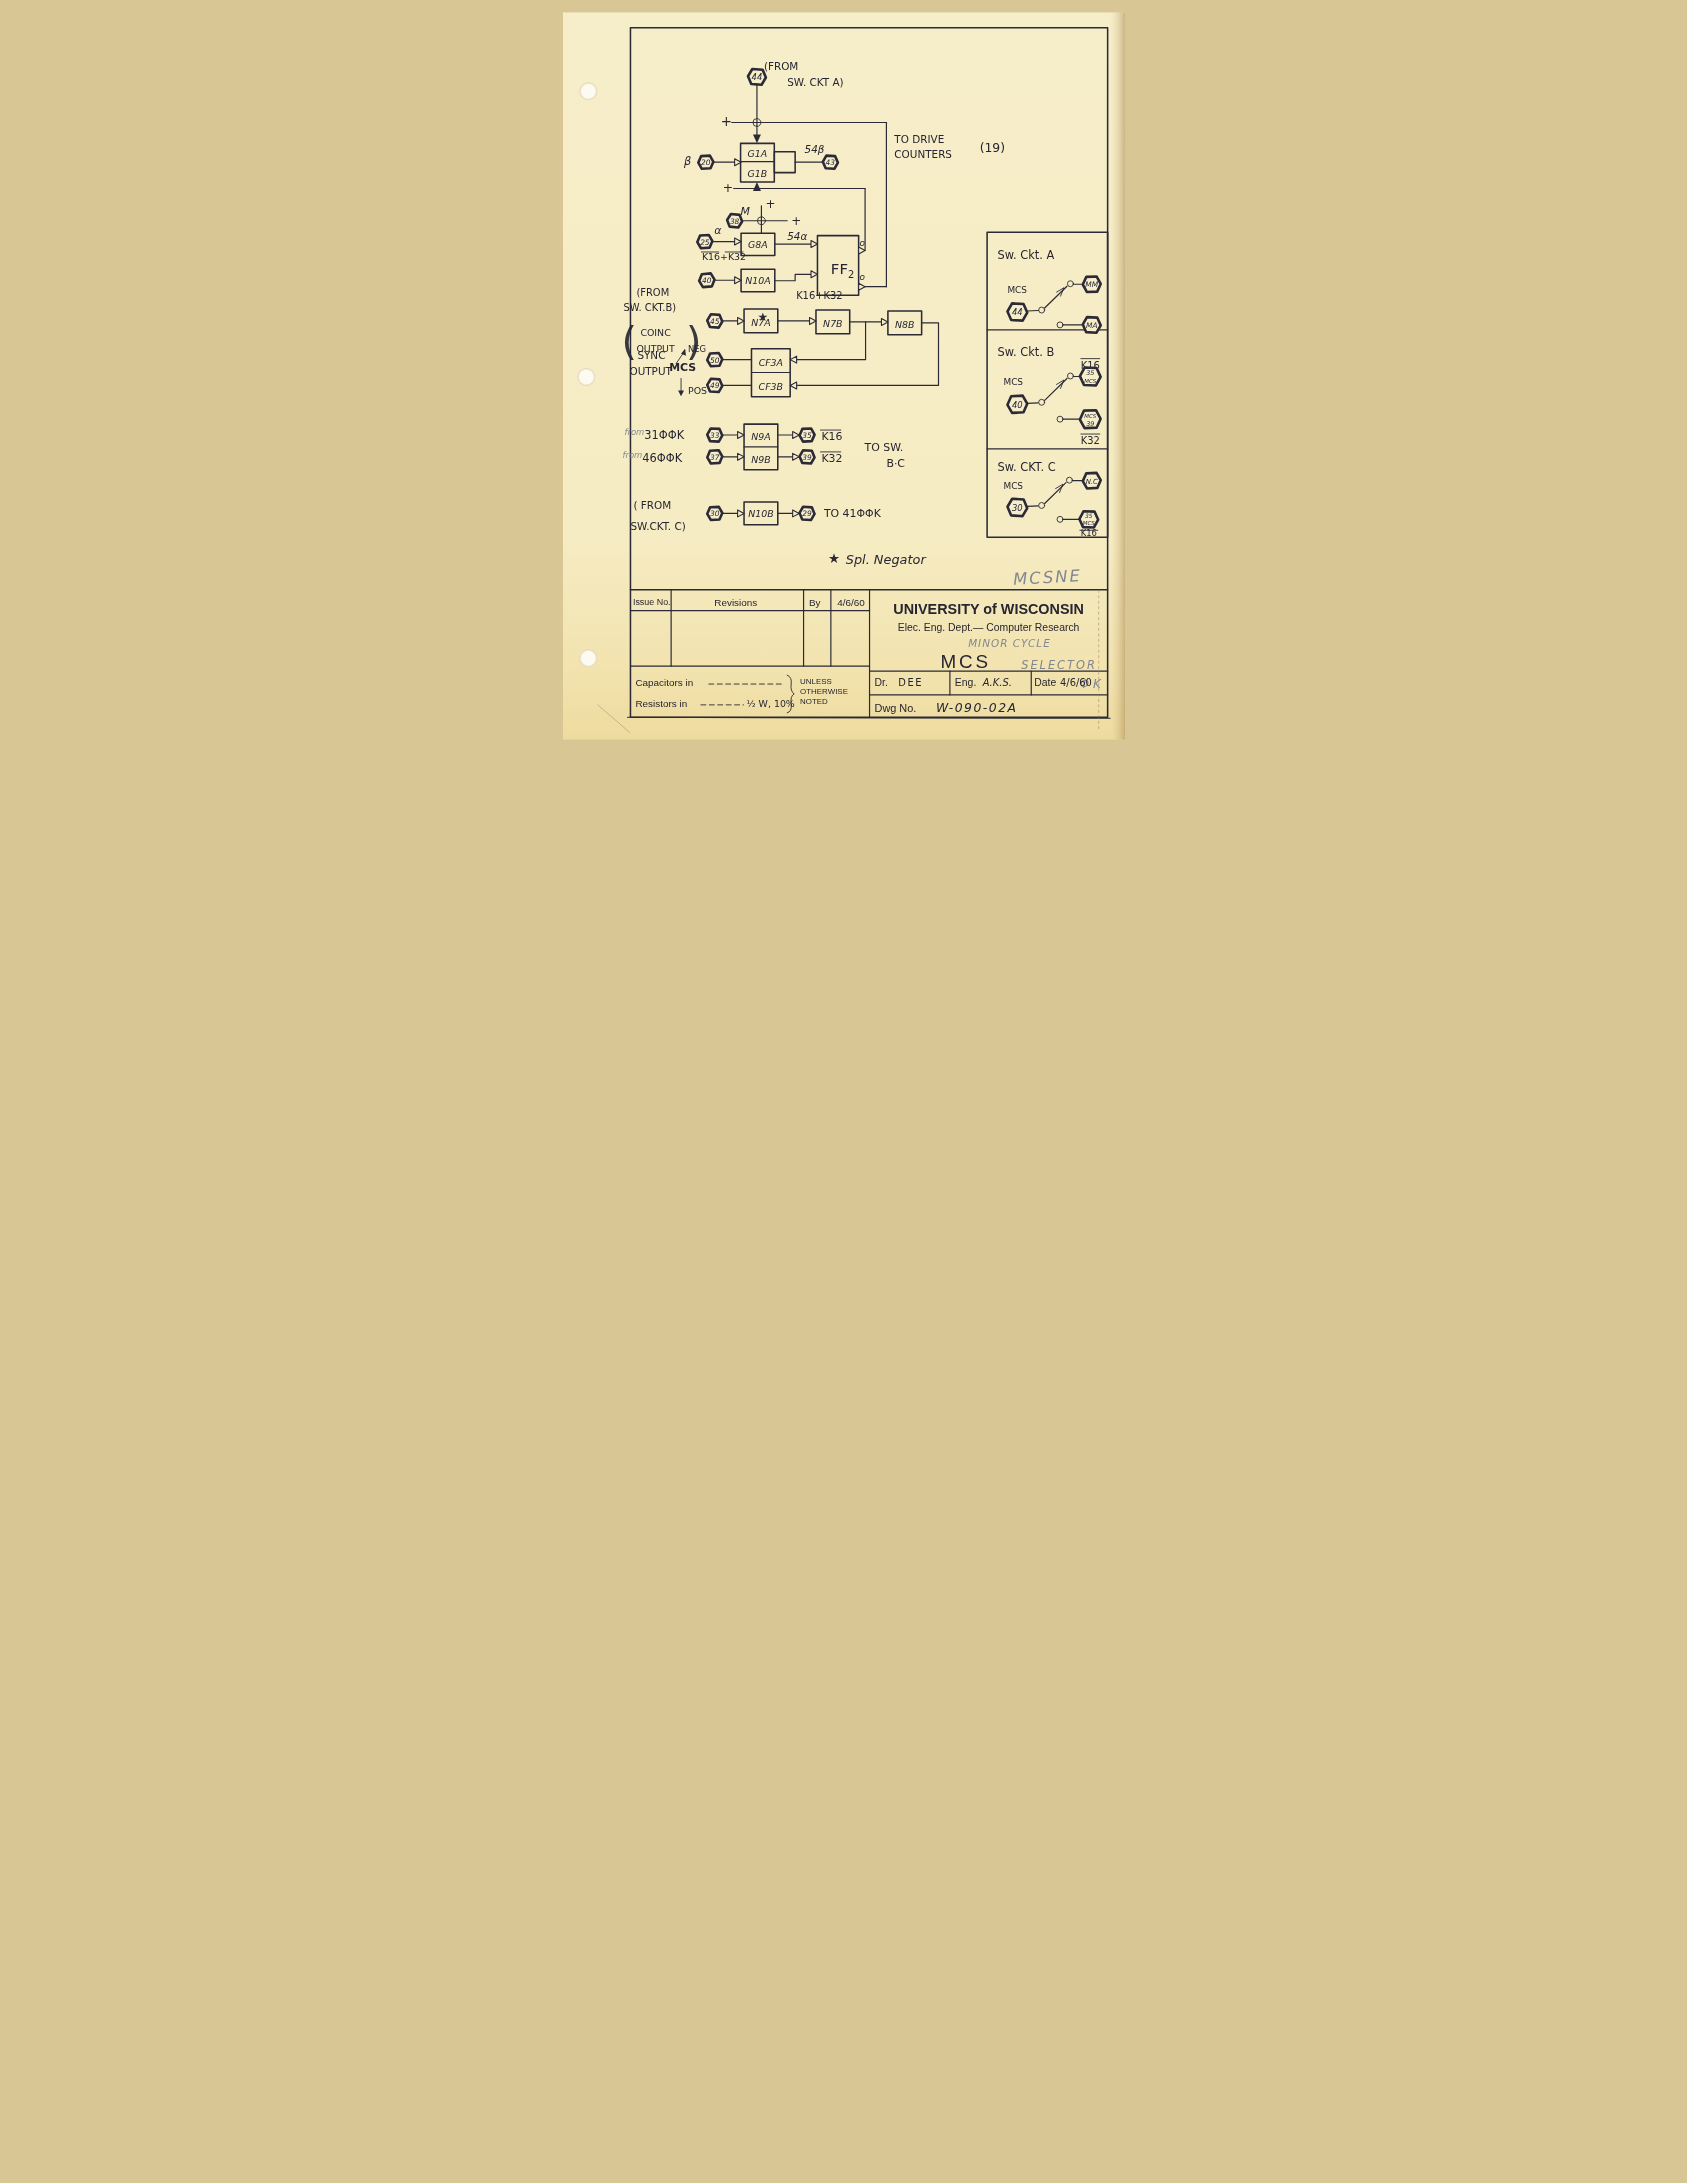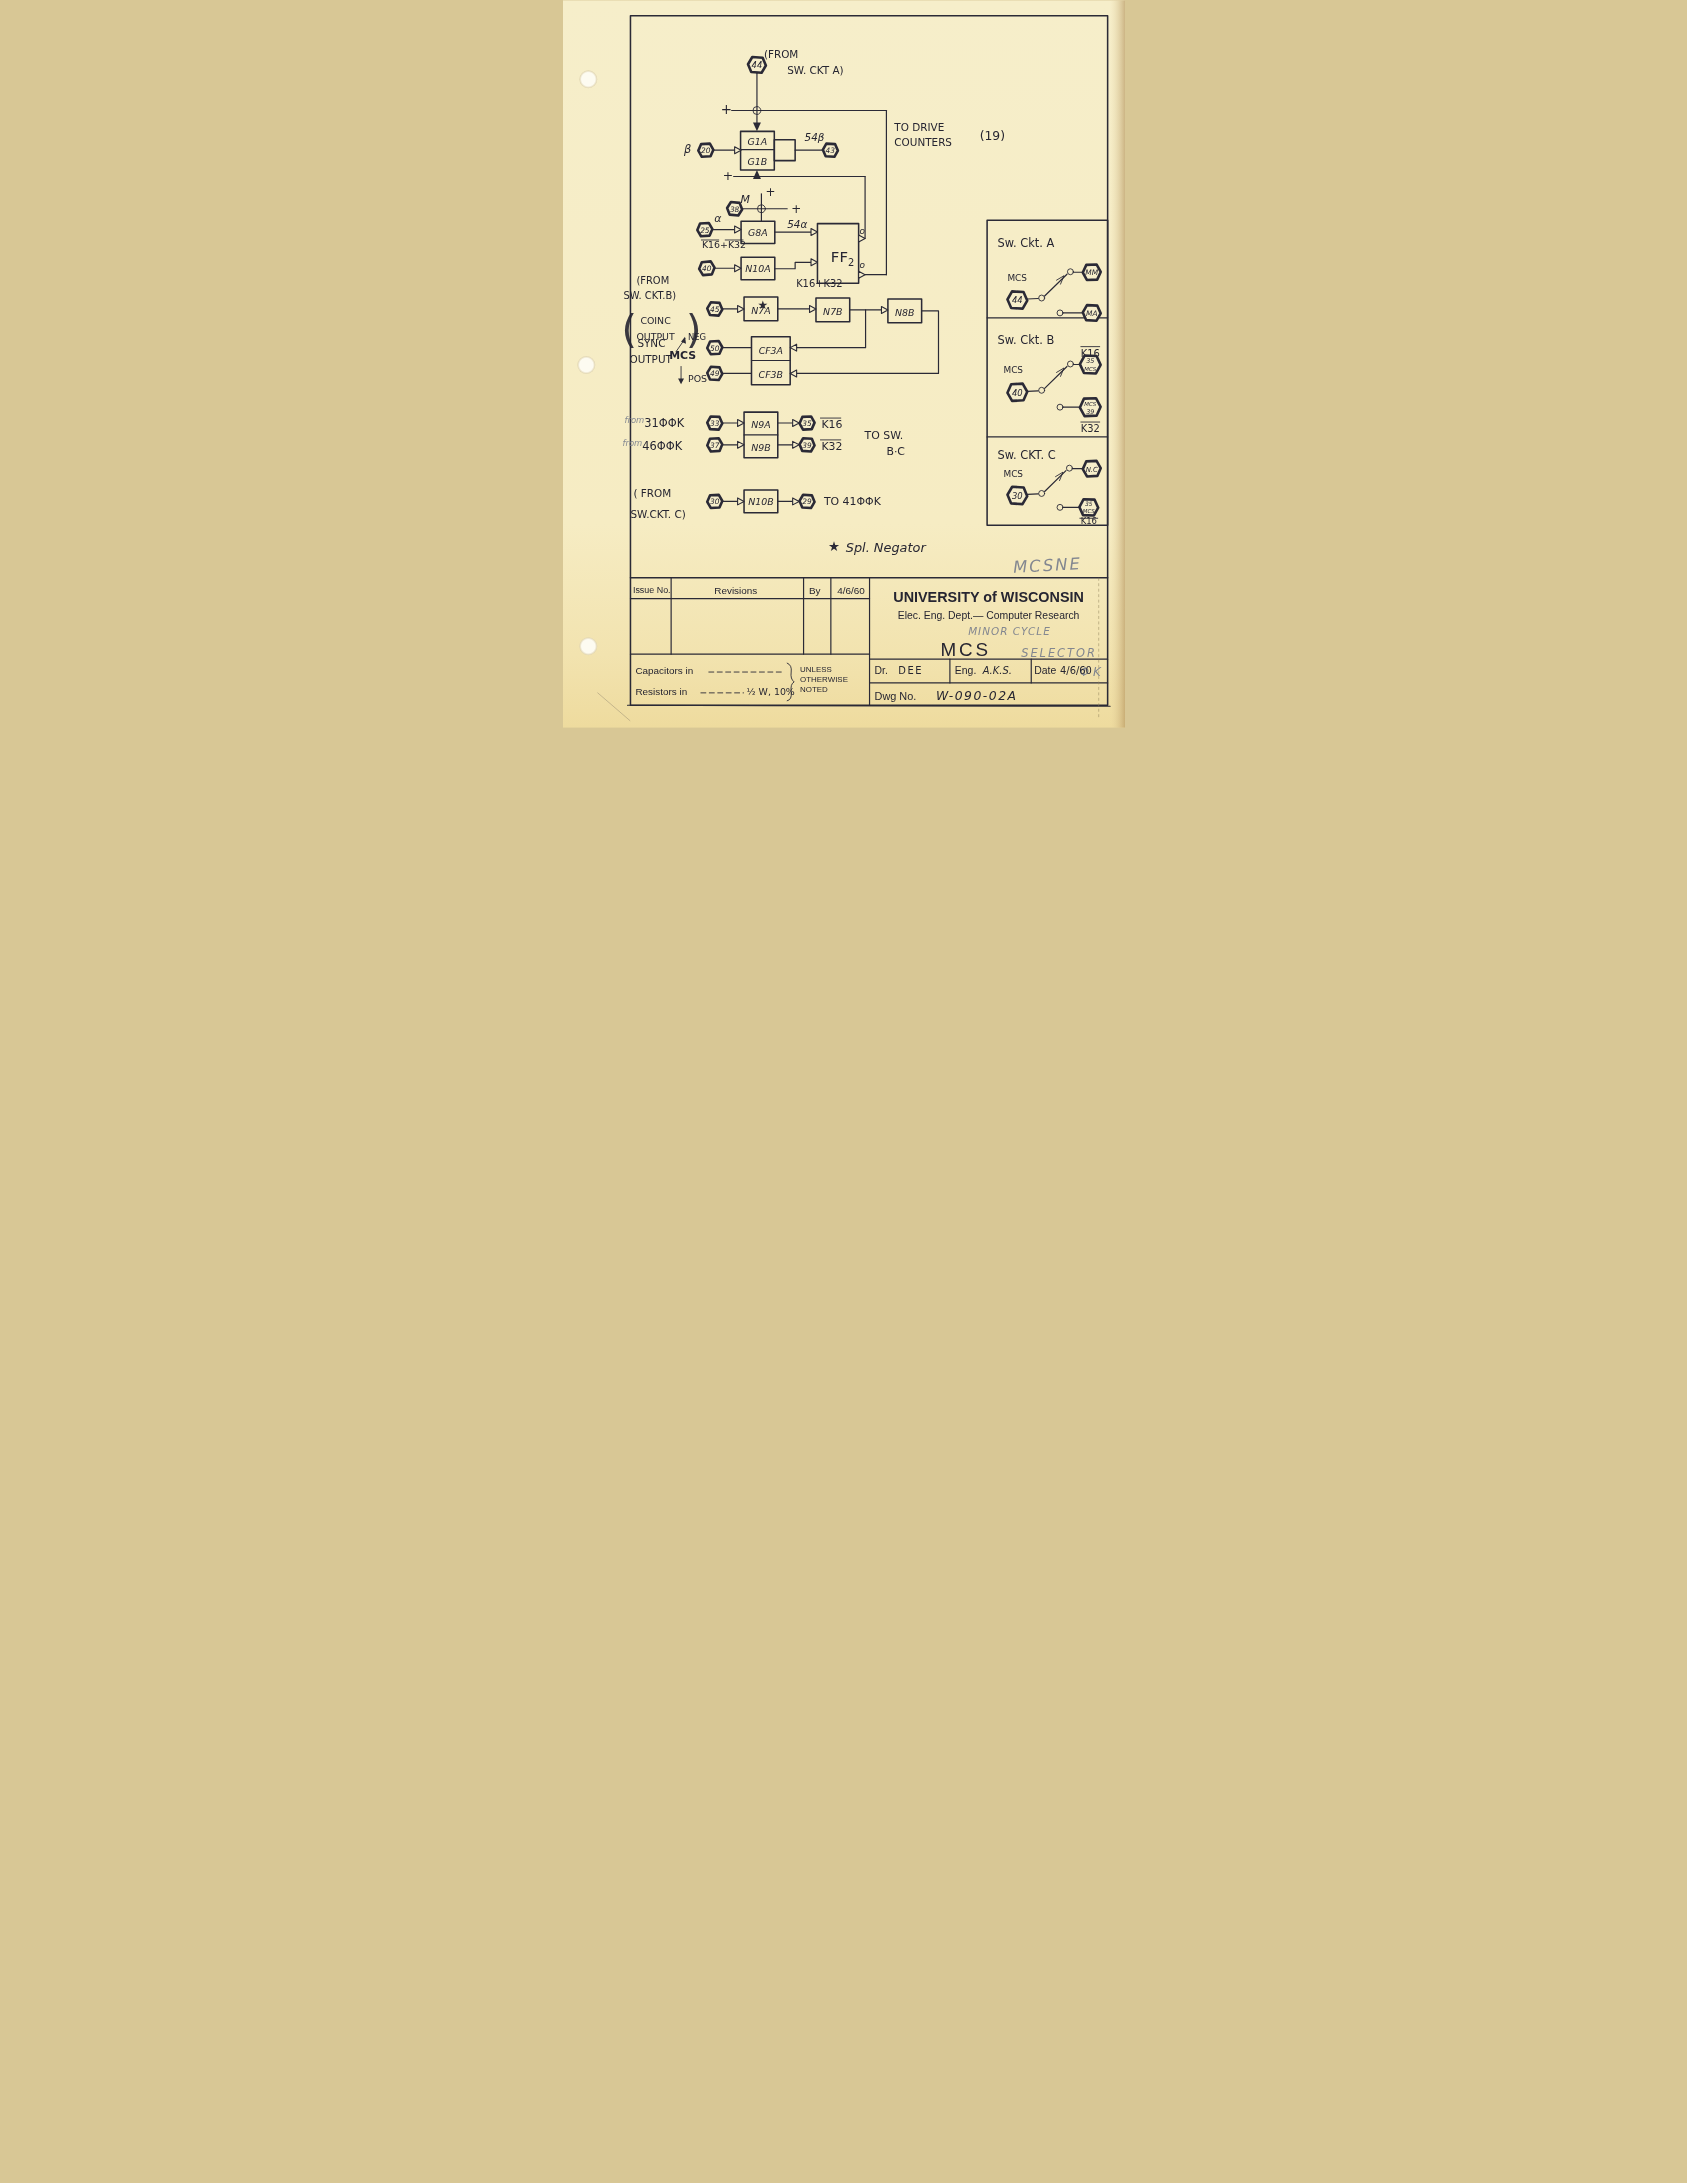--- a/index.html
+++ b/index.html
@@ -1,16 +1,16 @@
 <!DOCTYPE html>
 <html style="font-size:8px"><head>
 <meta charset="utf-8">
 <style>
   html,body{margin:0;padding:0;background:#d8c795;}
-  .page{position:relative;width:562px;height:728px;margin:0 auto;overflow:hidden;}
+  .page{position:relative;width:562px;height:728px;margin:12px auto;overflow:hidden;}
   svg{display:block;}
   text{fill:#262531;}
   .hand{font-family:"DejaVu Sans",sans-serif;}
   .stencil{font-family:"Liberation Sans",sans-serif;}
   .it{font-style:italic;}
   .b{font-weight:bold;}
   .ink{stroke:#2b2a36;fill:none;stroke-width:2.4;stroke-linecap:round;stroke-linejoin:round;}
   .thick{stroke-width:3.1;}
   .thin{stroke-width:1.8;}
   .fillink{fill:#2b2a36;stroke:none;}

